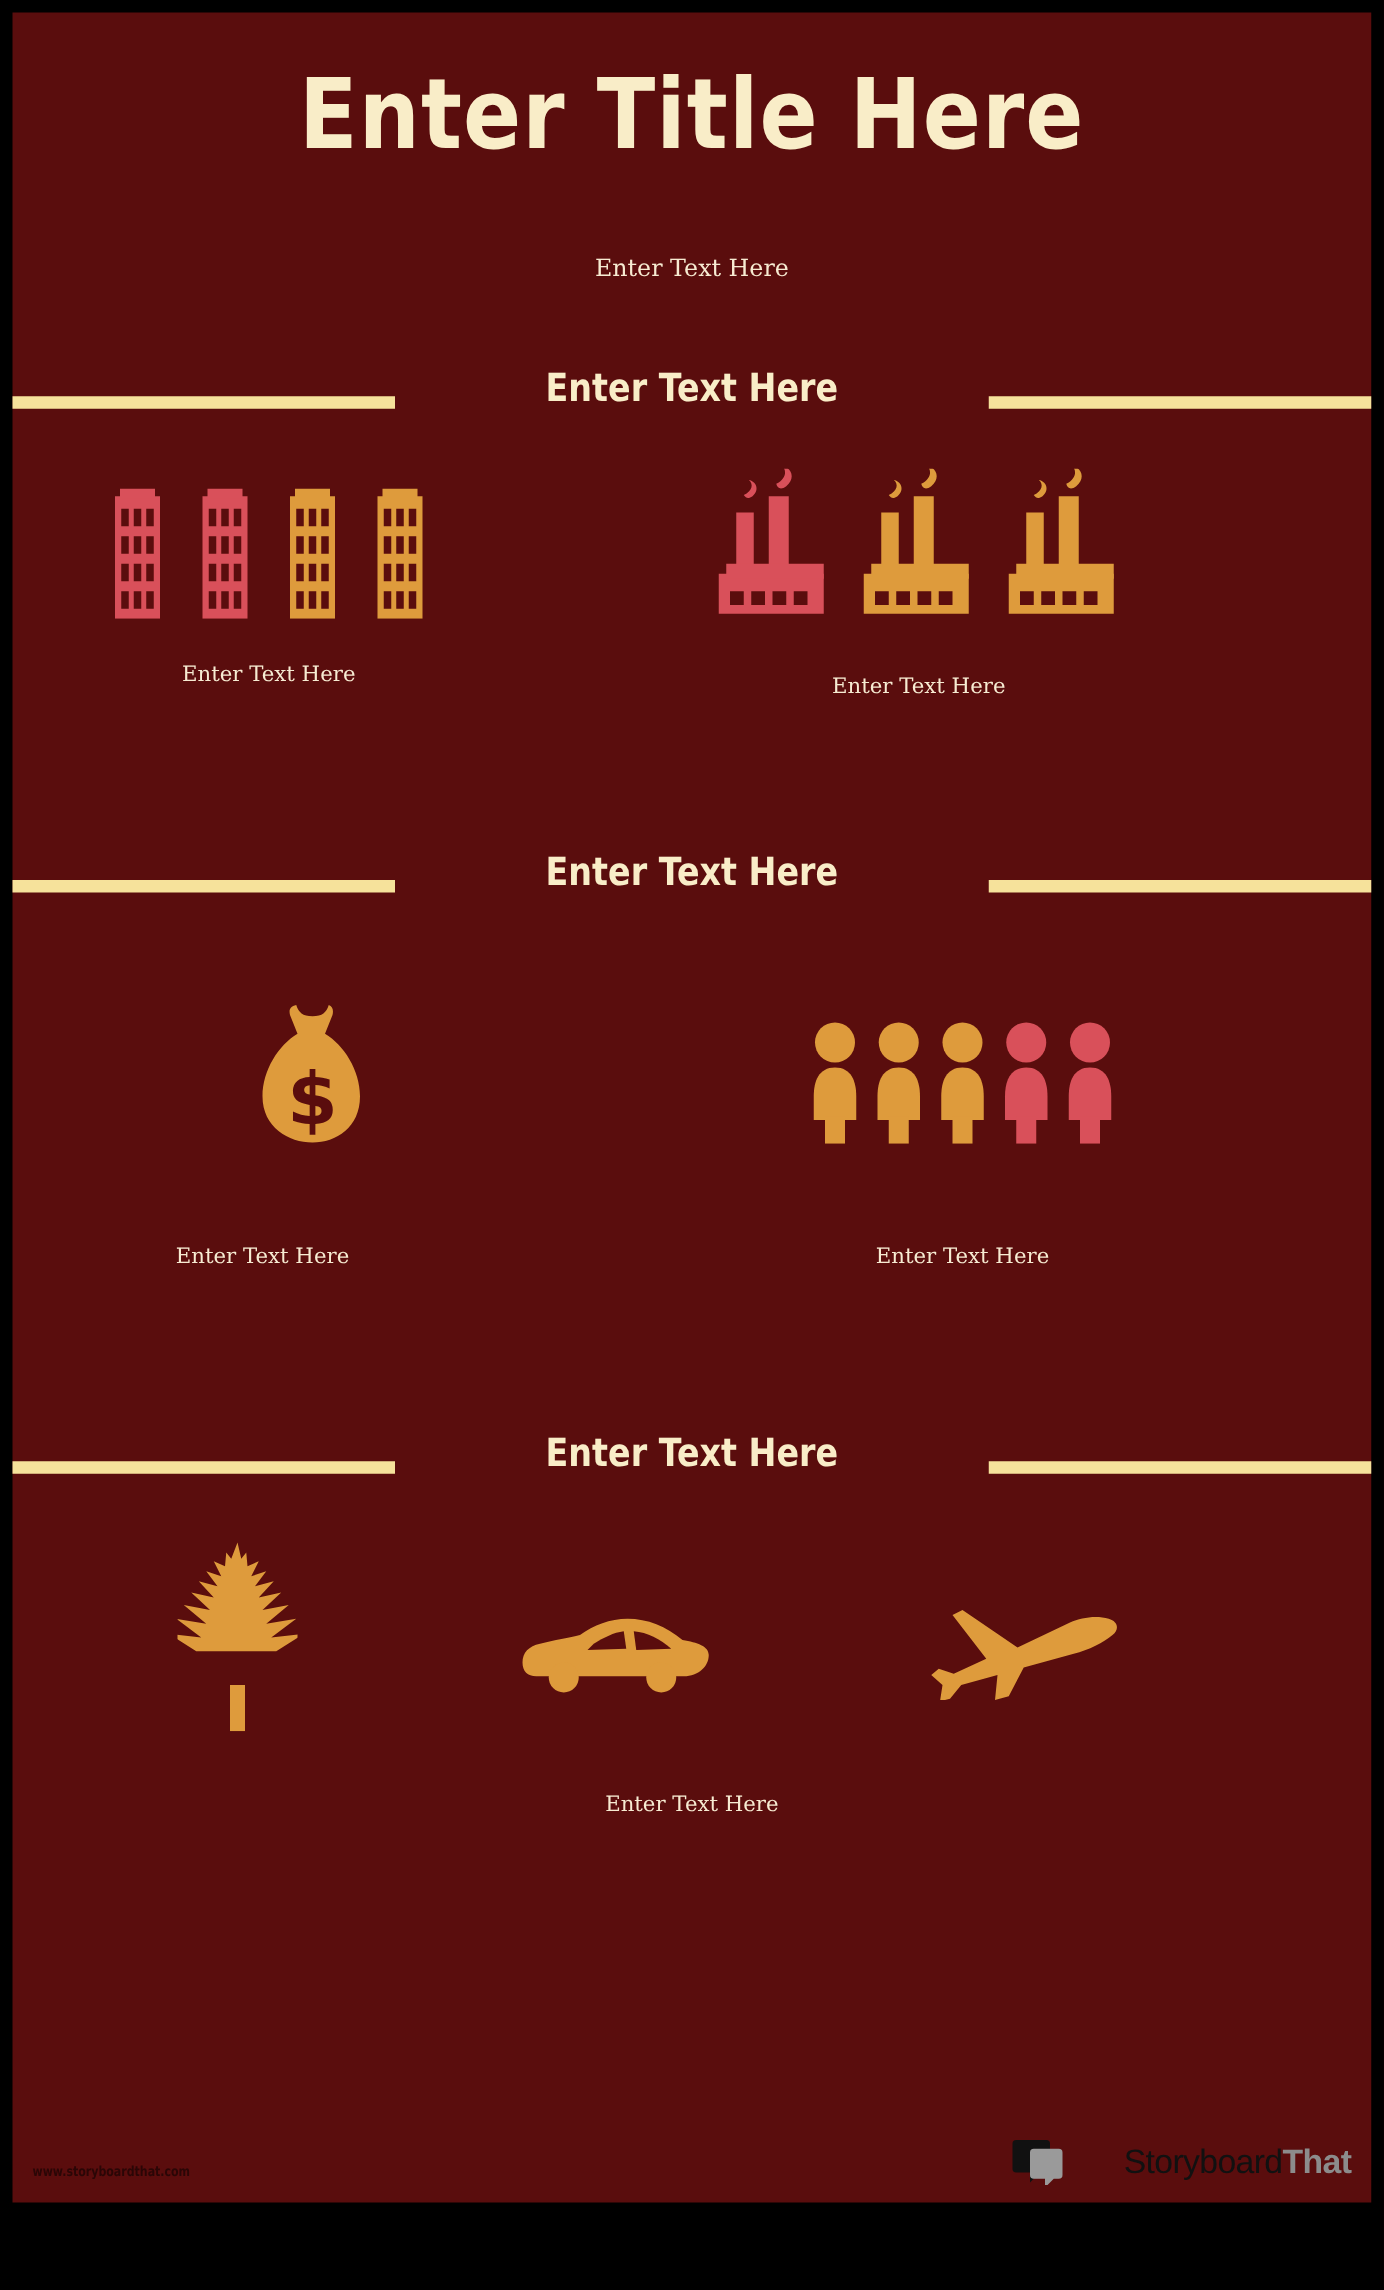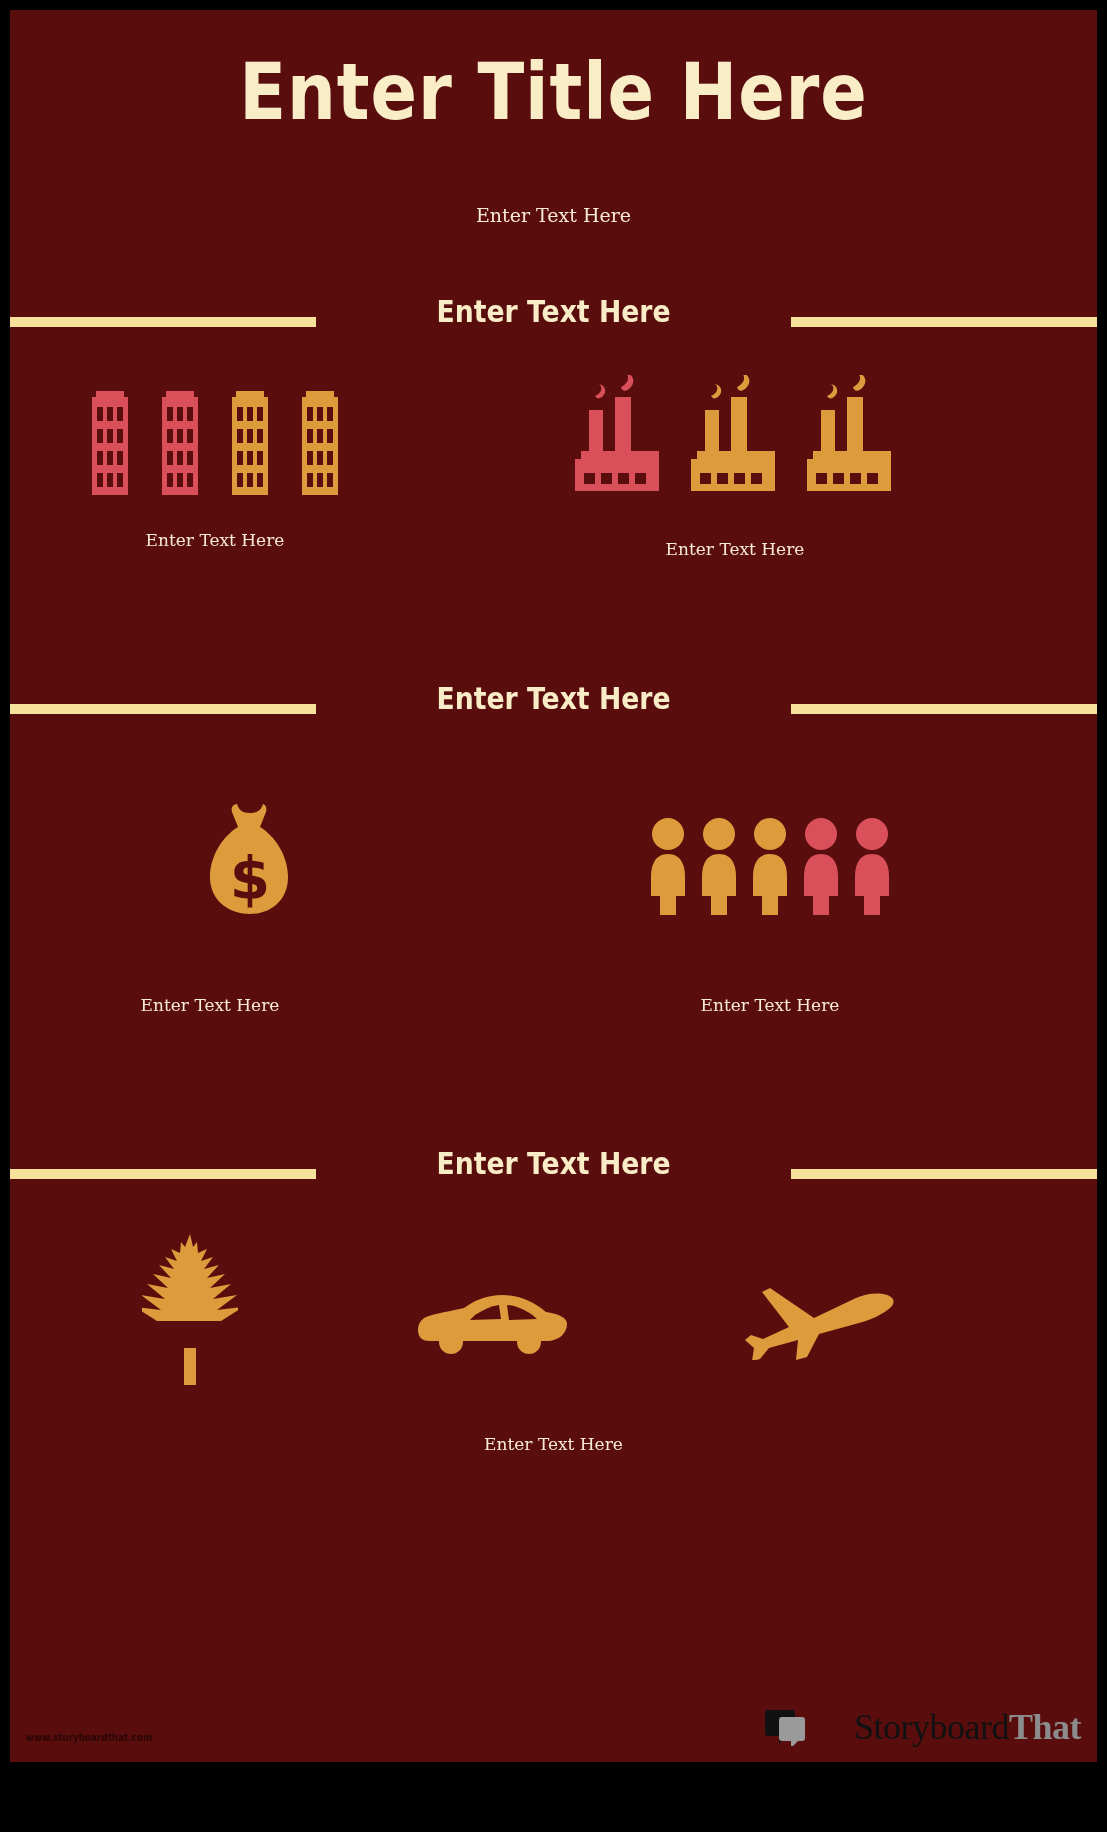--- a/index.html
+++ b/index.html
@@ -114,22 +114,22 @@
   }
   #footer-logo {
     position: absolute;
     right: 16px;
     bottom: 14px;
     display: flex;
     align-items: center;
     gap: 6px;
   }
   #footer-logo .wordmark {
-    font-family: Liberation Serif, serif;
-    font-size: 36px;
+    font-family: Liberation Sans, sans-serif;
+    font-size: 27px;
     color: #111111;
     letter-spacing: -0.5px;
     white-space: nowrap;
     margin-left: 40px;
   }
   #footer-logo .wordmark b { color: #8C8C8C; }
 </style>
 </head>
 <body>
 

